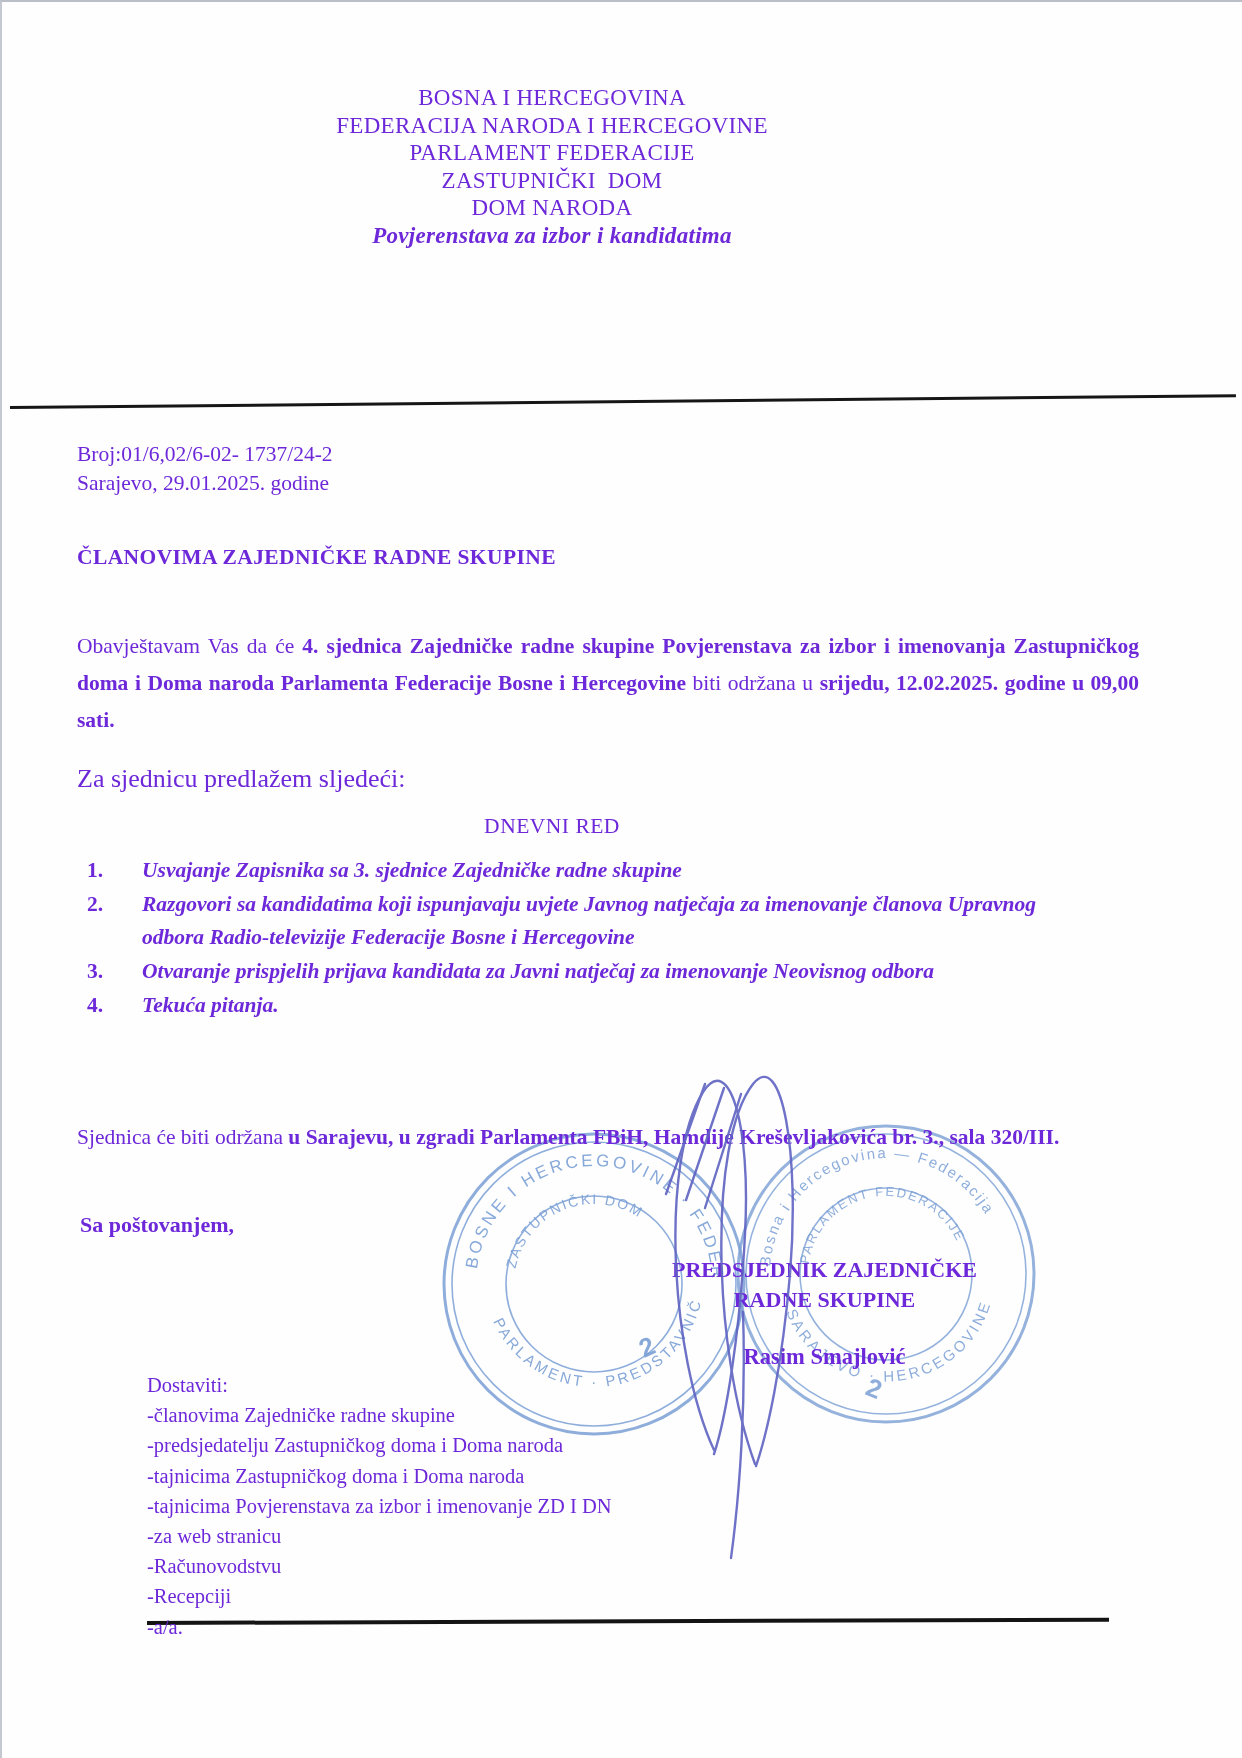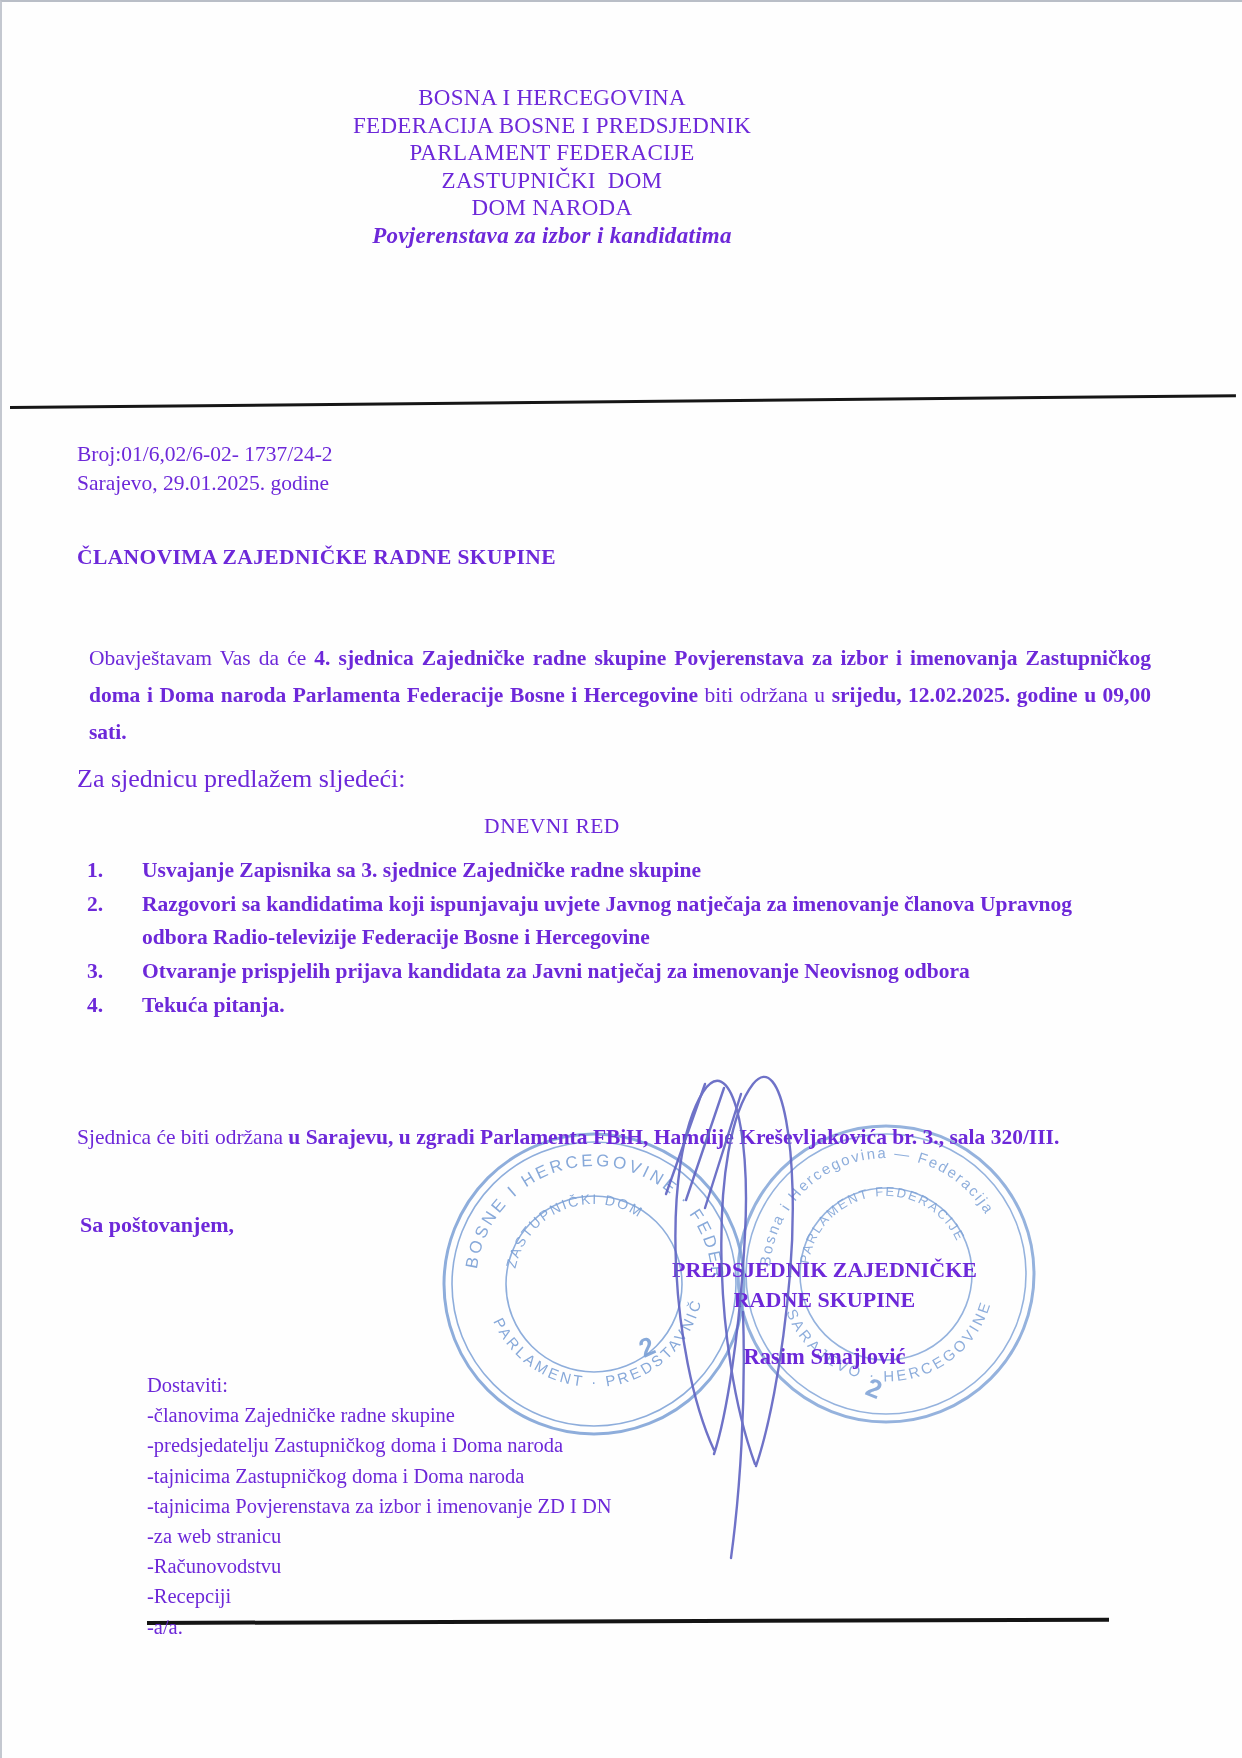--- a/index.html
+++ b/index.html
@@ -32,21 +32,21 @@
   .addressee{top:543px;left:75px;font-size:21.5px;font-weight:bold;letter-spacing:.4px;}
 
   .para{font-size:21.5px;line-height:37px;text-align:justify;}
   .intro{top:626px;left:75px;width:1062px;}
   .proposal{top:762px;left:75px;font-size:26px;}
   .agenda-title{top:812px;left:0;width:1100px;text-align:center;font-size:21.5px;letter-spacing:.5px;}
 
   .agenda{top:852px;left:85px;width:1000px;font-weight:bold;font-size:21.5px;line-height:33px;}
   .agenda-row{display:flex;margin-bottom:1px;}
   .agenda-num{width:55px;flex:none;}
-  .agenda-text{flex:1;}
+  .agenda-text{flex:1;font-style:italic;}
 
   .location{top:1116px;left:75px;width:1065px;line-height:38px;}
   .closing{top:1210px;left:78px;font-size:22px;font-weight:bold;}
 
   .sig-block{top:1253px;left:645px;width:355px;text-align:center;
     font-size:22px;font-weight:bold;line-height:30px;z-index:4;}
   .sig-name{margin-top:27px;font-size:22.5px;}
 
   .distribution{top:1368px;left:145px;font-size:20.5px;line-height:30.2px;z-index:4;}
 
@@ -58,37 +58,37 @@
   .signature{z-index:5;}
   .textblock{z-index:3;}
 </style>
 </head>
 <body>
 
 <div class="page">
 
   <header class="abs letterhead textblock">
     <div class="lh-line">BOSNA I HERCEGOVINA</div>
-    <div class="lh-line">FEDERACIJA BOSNE I PREDSJEDNIK</div>
+    <div class="lh-line">FEDERACIJA NARODA I HERCEGOVINE</div>
     <div class="lh-line">PARLAMENT FEDERACIJE</div>
     <div class="lh-line">ZASTUPNIČKI  DOM</div>
     <div class="lh-line">DOM NARODA</div>
     <div class="lh-italic">Povjerenstava za izbor i kandidatima</div>
   </header>
 
   <div class="abs rule-top"></div>
 
   <div class="abs ref textblock">
     <div>Broj:01/6,02/6-02- 1737/24-2</div>
     <div>Sarajevo, 29.01.2025. godine</div>
   </div>
 
   <div class="abs addressee textblock">ČLANOVIMA ZAJEDNIČKE RADNE  SKUPINE</div>
 
-  <p class="abs para intro textblock" style="margin:12px;"><span>Obavještavam  Vas da će  </span><b>4. sjednica  Zajedničke radne skupine Povjerenstava  za izbor i imenovanja  Zastupničkog doma  i Doma naroda Parlamenta Federacije Bosne i Hercegovine</b><span> biti  održana u </span><b>srijedu, 12.02.2025. godine u 09,00 sati.</b></p>
+  <p class="abs para intro textblock" style="margin:0;"><span>Obavještavam  Vas da će  </span><b>4. sjednica  Zajedničke radne skupine Povjerenstava  za izbor i imenovanja  Zastupničkog doma  i Doma naroda Parlamenta Federacije Bosne i Hercegovine</b><span> biti  održana u </span><b>srijedu, 12.02.2025. godine u 09,00 sati.</b></p>
 
   <div class="abs proposal textblock">Za sjednicu predlažem sljedeći:</div>
 
   <div class="abs agenda-title textblock">DNEVNI RED</div>
 
   <div class="abs agenda textblock">
     <div class="agenda-row">
       <span class="agenda-num">1.</span>
       <span class="agenda-text">Usvajanje Zapisnika sa 3. sjednice Zajedničke radne skupine</span>
     </div>

